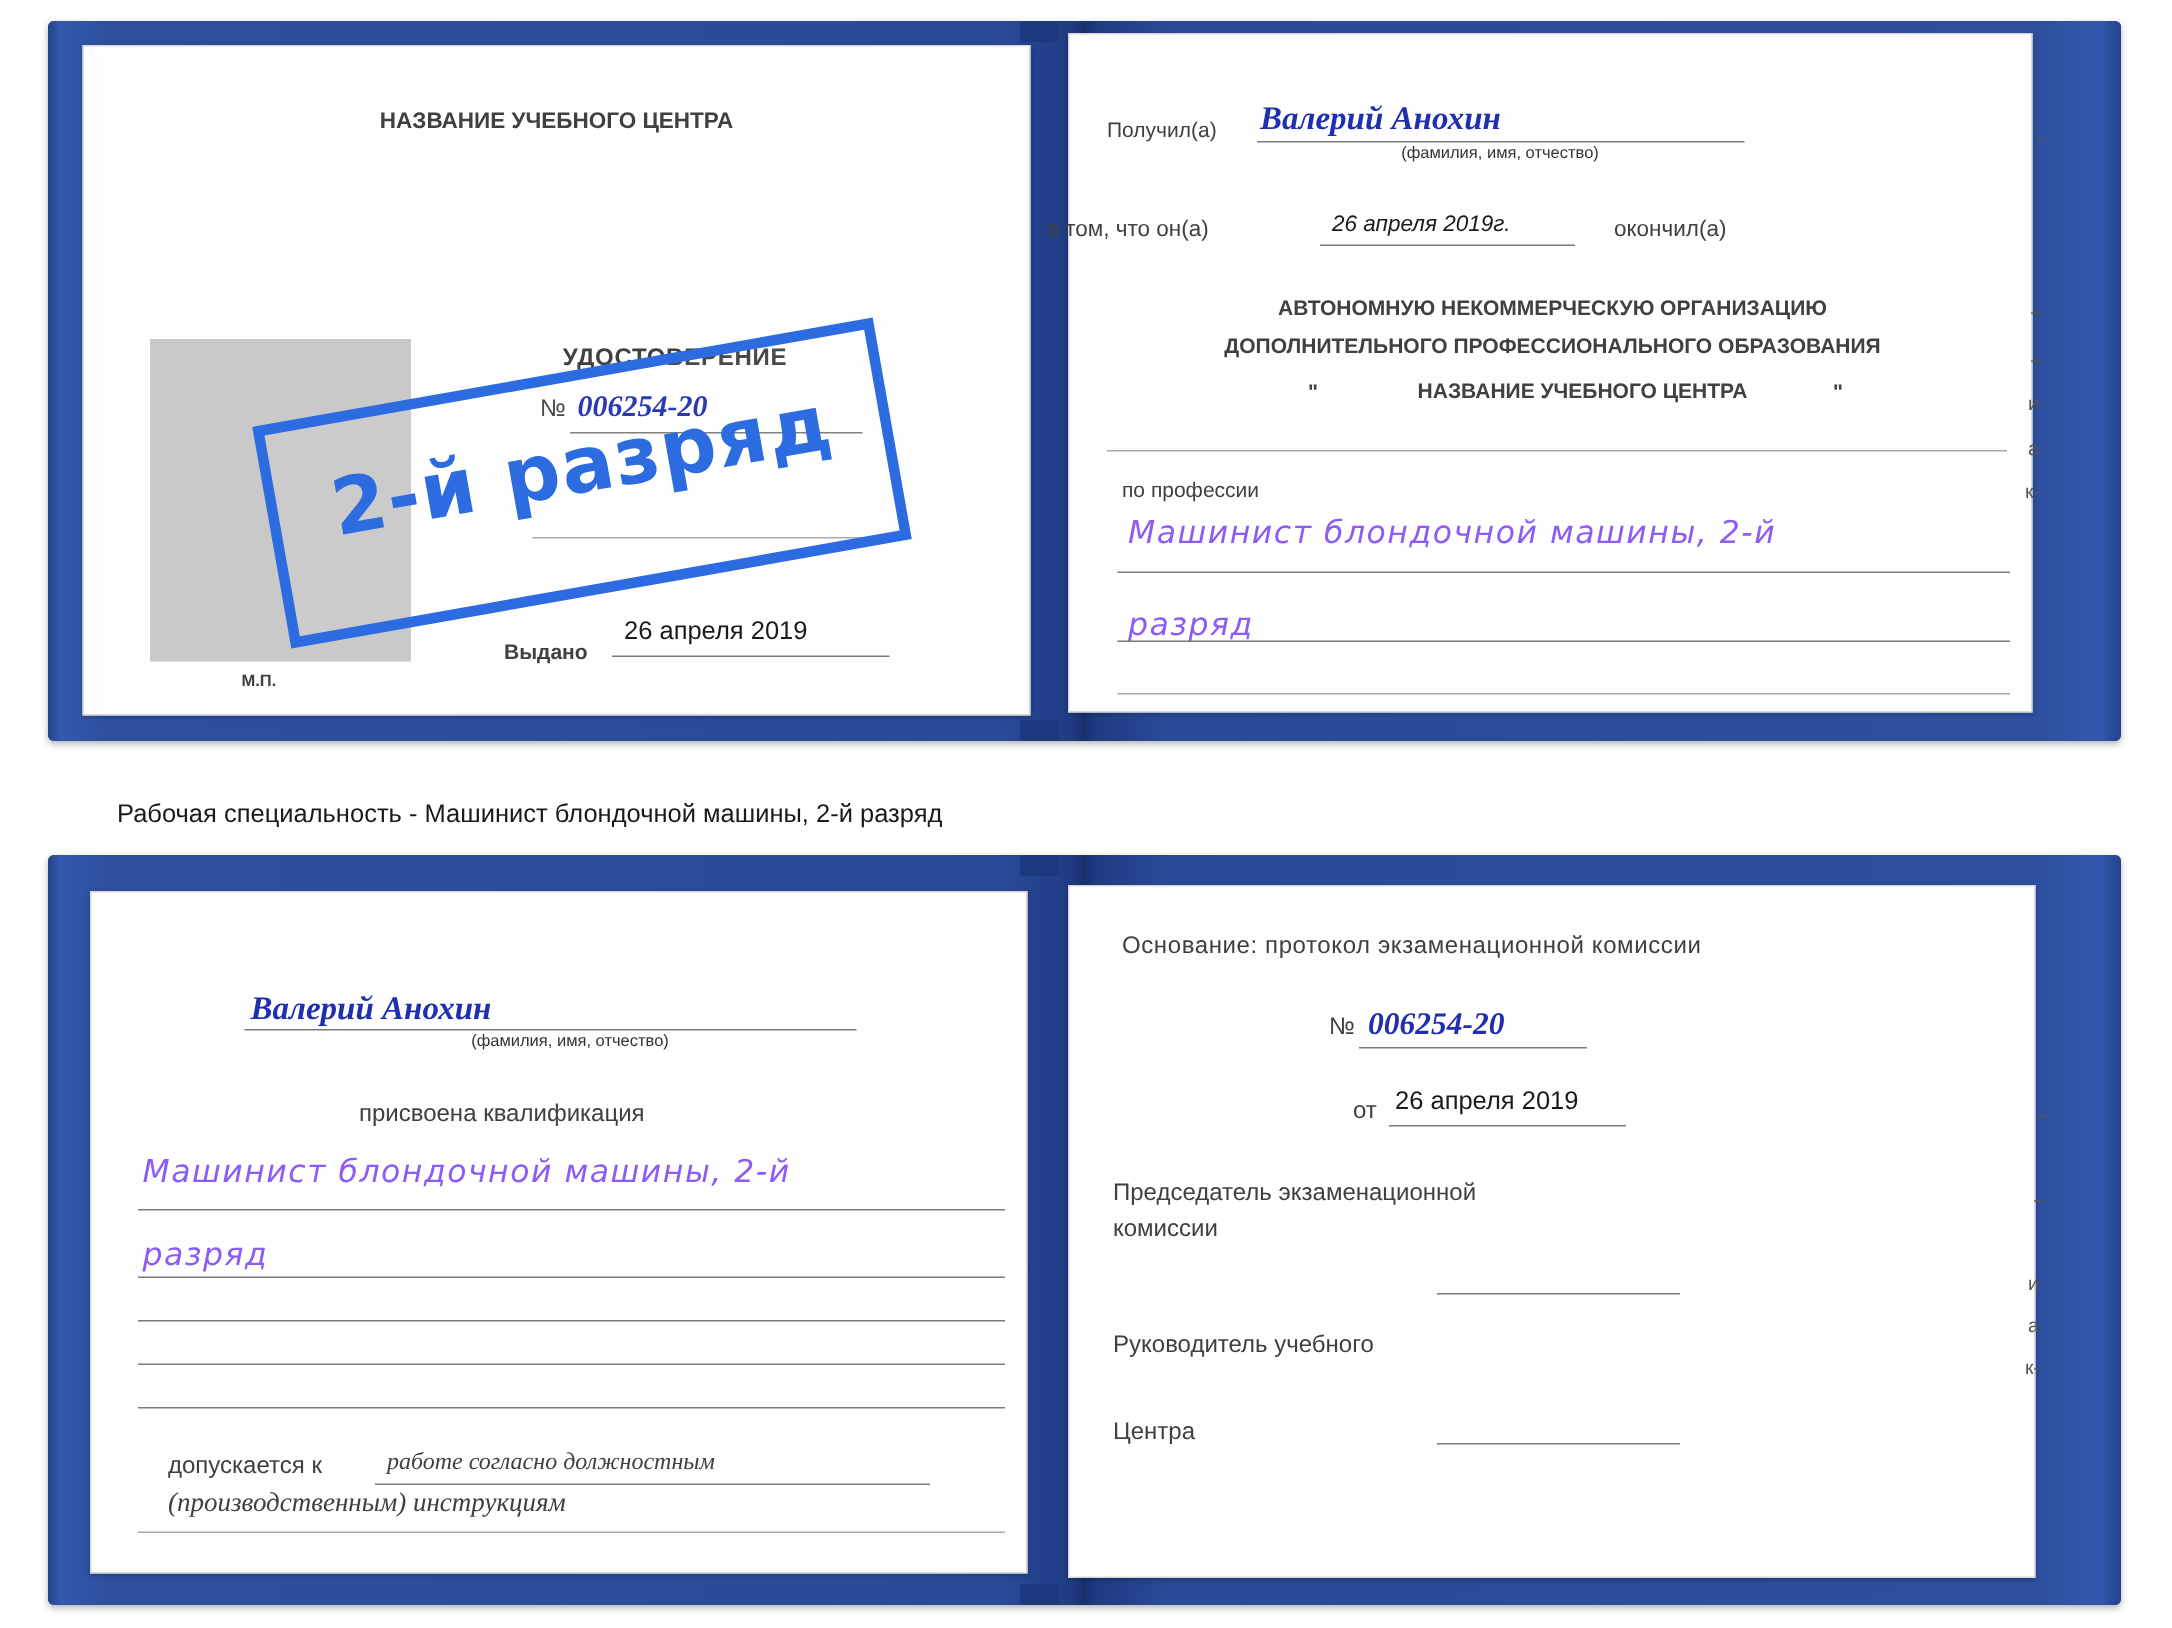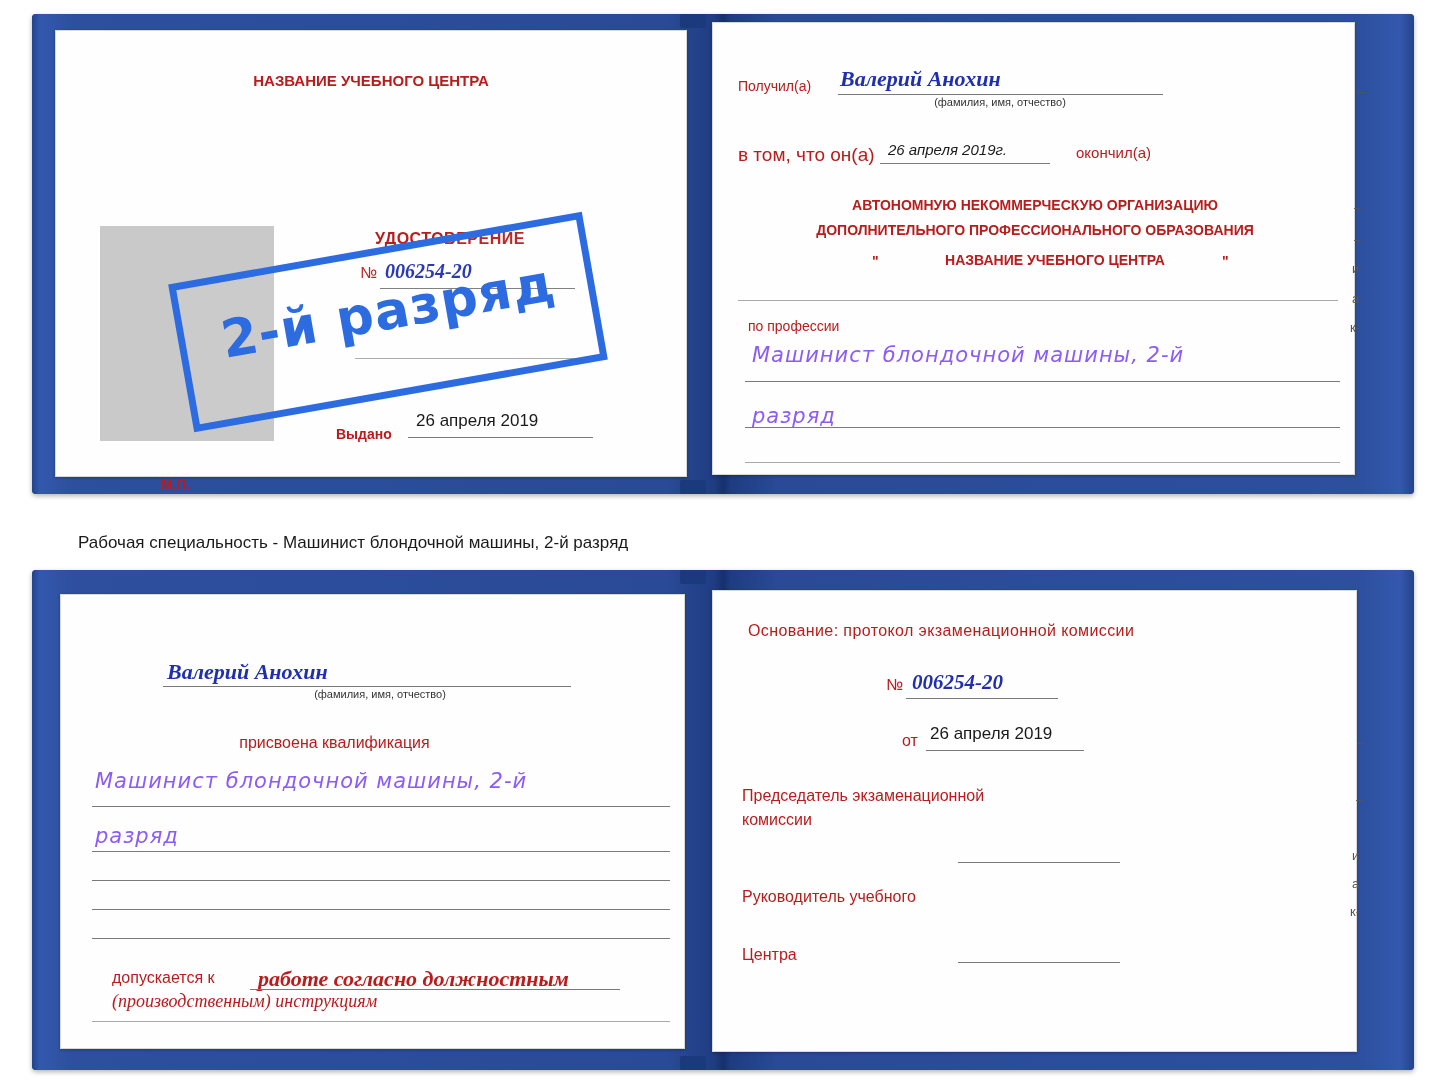--- a/index.html
+++ b/index.html
@@ -56,21 +56,21 @@
   .top-left-page  { left: 55px;  top: 30px;  width: 632px; height: 447px; }
   .top-right-page { left: 712px; top: 22px;  width: 643px; height: 453px; }
   
   .bot-left-page  { left: 60px;  top: 594px; width: 625px; height: 455px; }
   .bot-right-page { left: 712px; top: 590px; width: 645px; height: 462px; }
 
   
   .t {
     position: absolute;
     white-space: pre;
-    color: #b91c1c;
+    color: #404040;
     font-size: 14px;
   }
   .bold { font-weight: bold; }
   .center { text-align: center; }
   .small { font-size: 11px; color: #333; }
   .hand {
     font-family: "DejaVu Sans", sans-serif;
     color: #8b5cf6;
     font-style: italic;
     letter-spacing: 1px;
@@ -175,33 +175,33 @@
   <div class="t" style="left:360px; top:264px; font-size:16px;">№</div>
   <div class="t handblue" style="left:385px; top:260px; font-size:20px;">006254-20</div>
   <div class="rule" style="left:380px; top:288px; width:195px;"></div>
 
   <div class="rule rule-light" style="left:355px; top:358px; width:250px;"></div>
 
   <div class="t bold" style="left:336px; top:426px; font-size:14px;">Выдано</div>
   <div class="t printed-date" style="left:416px; top:411px; font-size:17px;">26 апреля 2019</div>
   <div class="rule" style="left:408px; top:437px; width:185px;"></div>
 
-  <div class="t bold" style="left:161px; top:476px; font-size:14px;">М.П.</div>
+  <div class="t bold" style="left:161px; top:448px; font-size:11px;">М.П.</div>
 
   <div class="stamp"></div>
   <div class="stamp-text">2-й разряд</div>
 
   <div class="paper top-right-page"></div>
 
   <div class="t" style="left:738px; top:78px; font-size:14px;">Получил(а)</div>
   <div class="t handblue" style="left:840px; top:66px; font-size:22px;">Валерий Анохин</div>
   <div class="rule" style="left:838px; top:94px; width:325px;"></div>
   <div class="t small center" style="left:900px; top:96px; width:200px;">(фамилия, имя, отчество)</div>
 
-  <div class="t" style="left:738px; top:144px; font-size:19px;">в том, что он(а)</div>
+  <div class="t" style="left:698px; top:144px; font-size:15px;">в том, что он(а)</div>
   <div class="t printed-date" style="left:888px; top:141px; font-size:15px; font-style:italic;">26 апреля 2019г.</div>
   <div class="rule" style="left:880px; top:163px; width:170px;"></div>
   <div class="t" style="left:1076px; top:144px; font-size:15px;">окончил(а)</div>
 
   <div class="t bold center" style="left:730px; top:222px; width:610px; font-size:14px;">ДОПОЛНИТЕЛЬНОГО ПРОФЕССИОНАЛЬНОГО ОБРАЗОВАНИЯ</div>
   <div class="t bold center" style="left:730px; top:197px; width:610px; font-size:14px;">АВТОНОМНУЮ НЕКОММЕРЧЕСКУЮ ОРГАНИЗАЦИЮ</div>
   <div class="t bold" style="left:872px; top:253px; font-size:14px;">"</div>
   <div class="t bold center" style="left:890px; top:252px; width:330px; font-size:14px;">НАЗВАНИЕ УЧЕБНОГО ЦЕНТРА</div>
   <div class="t bold" style="left:1222px; top:253px; font-size:14px;">"</div>
 
@@ -240,21 +240,21 @@
 
   <div class="t hand" style="left:95px; top:769px; font-size:21px;">Машинист блондочной машины, 2-й</div>
   <div class="rule" style="left:92px; top:806px; width:578px;"></div>
   <div class="t hand" style="left:95px; top:824px; font-size:21px;">разряд</div>
   <div class="rule" style="left:92px; top:851px; width:578px;"></div>
   <div class="rule" style="left:92px; top:880px; width:578px;"></div>
   <div class="rule" style="left:92px; top:909px; width:578px;"></div>
   <div class="rule" style="left:92px; top:938px; width:578px;"></div>
 
   <div class="t" style="left:112px; top:969px; font-size:16px;">допускается к</div>
-  <div class="t" style="left:258px; top:966px; font-size:22px; font-style:italic; font-family:'Liberation Serif', serif;font-weight:bold;">работе согласно должностным</div>
+  <div class="t" style="left:258px; top:966px; font-size:16px; font-style:italic; font-family:'Liberation Serif', serif;">работе согласно должностным</div>
   <div class="rule" style="left:250px; top:989px; width:370px;"></div>
   <div class="t" style="left:112px; top:991px; font-size:18px; font-style:italic; font-family:'Liberation Serif', serif;">(производственным) инструкциям</div>
   <div class="rule rule-light" style="left:92px; top:1021px; width:578px;"></div>
 
   <div class="paper bot-right-page"></div>
 
   <div class="t" style="left:748px; top:622px; font-size:16px; letter-spacing:0.4px;">Основание: протокол экзаменационной комиссии</div>
 
   <div class="t" style="left:886px; top:676px; font-size:16px;">№</div>
   <div class="t handblue" style="left:912px; top:670px; font-size:21px;">006254-20</div>

